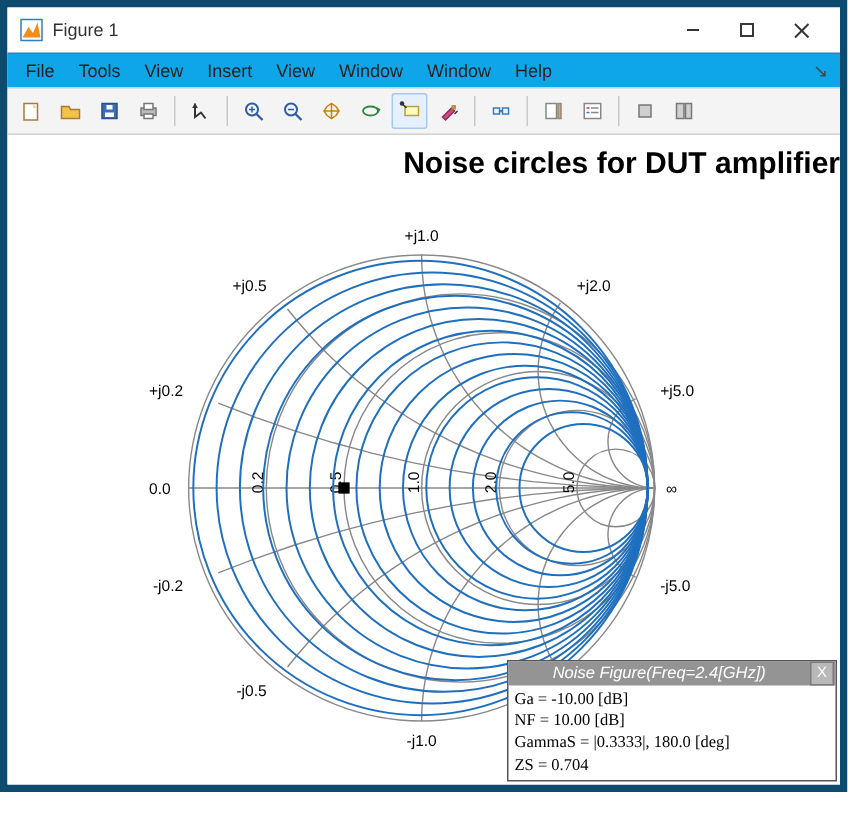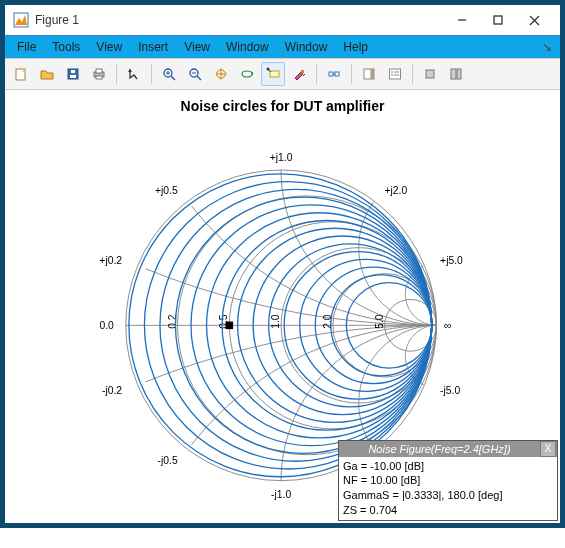--- a/index.html
+++ b/index.html
@@ -11,27 +11,27 @@
   .win-btn.close{font-size:15px;}
   .menubar{height:22px;display:flex;align-items:center;padding:0 4px;border-bottom:1px solid #d0d0d0;background:#0ea5e9;}
   .menu-item{padding:2px 8px;cursor:default;color:#222;}
   .menubar .spacer{flex:1;}
   .menubar .menu-arrow{width:18px;text-align:center;color:#444;}
   .toolbar{height:30px;display:flex;align-items:center;padding:0 4px;border-bottom:1px solid #d0d0d0;background:#f4f4f4;gap:2px;}
   .tbtn{width:22px;height:22px;border:1px solid transparent;border-radius:2px;display:flex;align-items:center;justify-content:center;cursor:pointer;}
   .sep{width:1px;height:20px;background:#c9c9c9;margin:0 3px;}
   .canvas-area{flex:1;position:relative;background:#fff;overflow:hidden;}
   svg.chart{position:absolute;inset:0;width:100%;height:100%;}
-  .chart-title{position:absolute;top:8px;left:0;right:0;text-align:center;font-weight:700;font-size:14px;color:#000;}
+  .chart-title{position:absolute;top:8px;left:0;right:0;text-align:right;font-weight:700;font-size:20px;color:#000;}
   .label{font-size:11px;fill:#000;font-family:Arial,sans-serif;}
   .datatip{position:absolute;right:2px;bottom:2px;width:218px;border:1px solid #555;background:#fff;font-size:11px;}
   .datatip-head{background:#949494;color:#fff;display:flex;align-items:center;height:16px;}
   .datatip-head .title{flex:1;text-align:center;font-size:11px;font-style:italic;}
   .datatip-head .closex{width:14px;height:14px;margin-right:1px;background:#b9b9b9;border:1px solid #7a7a7a;color:#fff;display:flex;align-items:center;justify-content:center;font-size:10px;line-height:1;}
-  .datatip-body{padding:2px 4px;line-height:1.35;}
+  .datatip-body{padding:2px 4px;line-height:1.35;font-family:Liberation Serif, serif;}
   .noise-circle{fill:none;stroke:#1f6fbf;stroke-width:1.4;}
   .grid-line{fill:none;stroke:#888;stroke-width:1;}
   .marker{fill:#000;}
 </style>
 </head>
 <body>
 
 <div class="window">
 
   <div class="titlebar">

